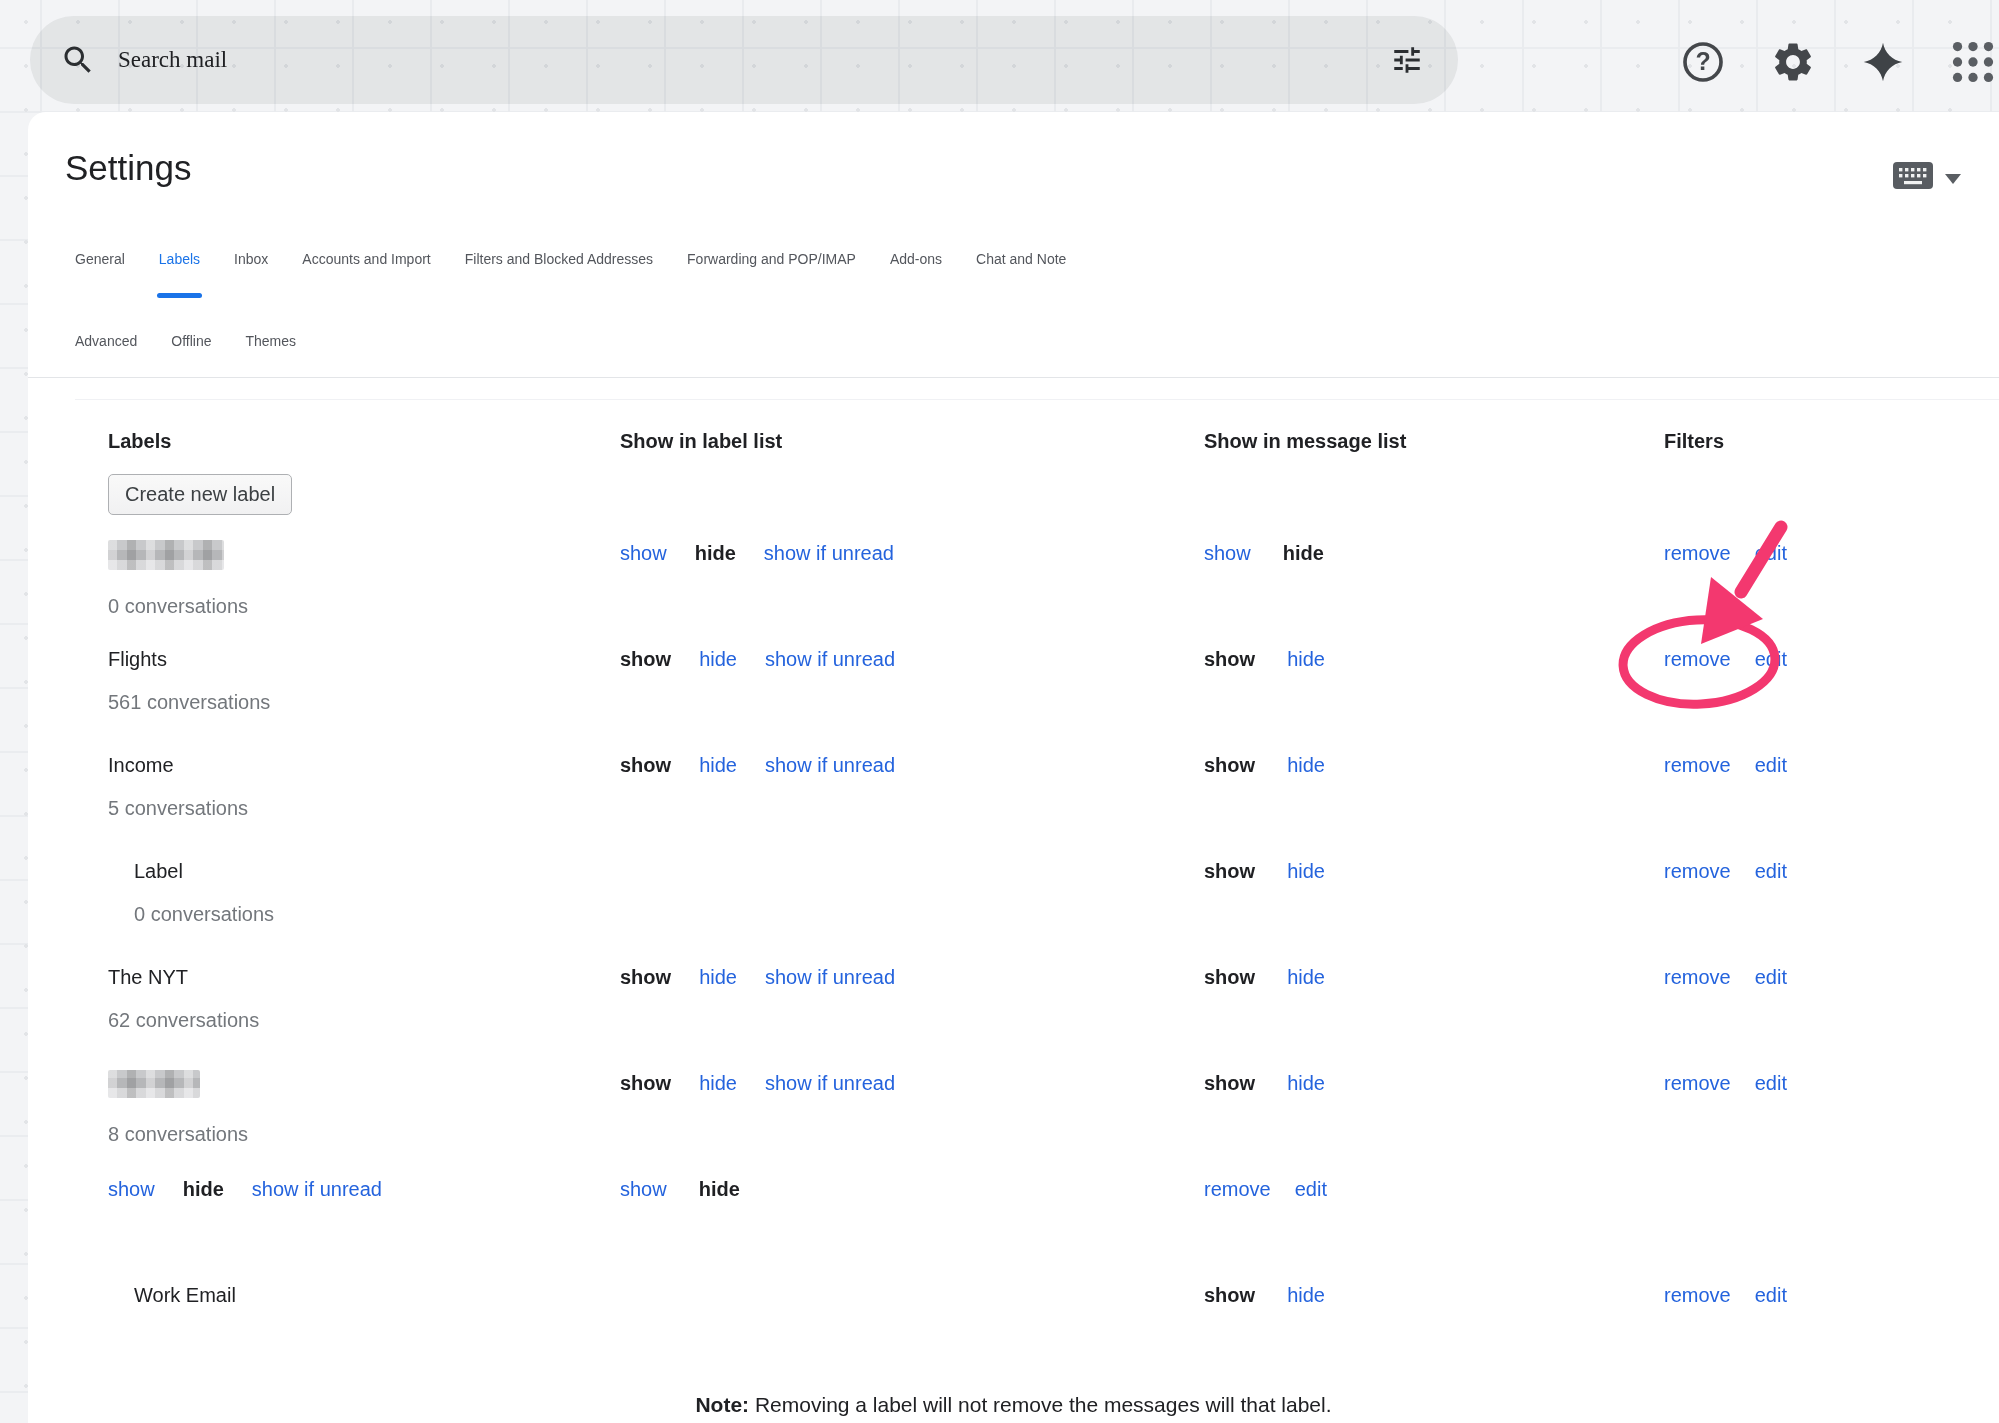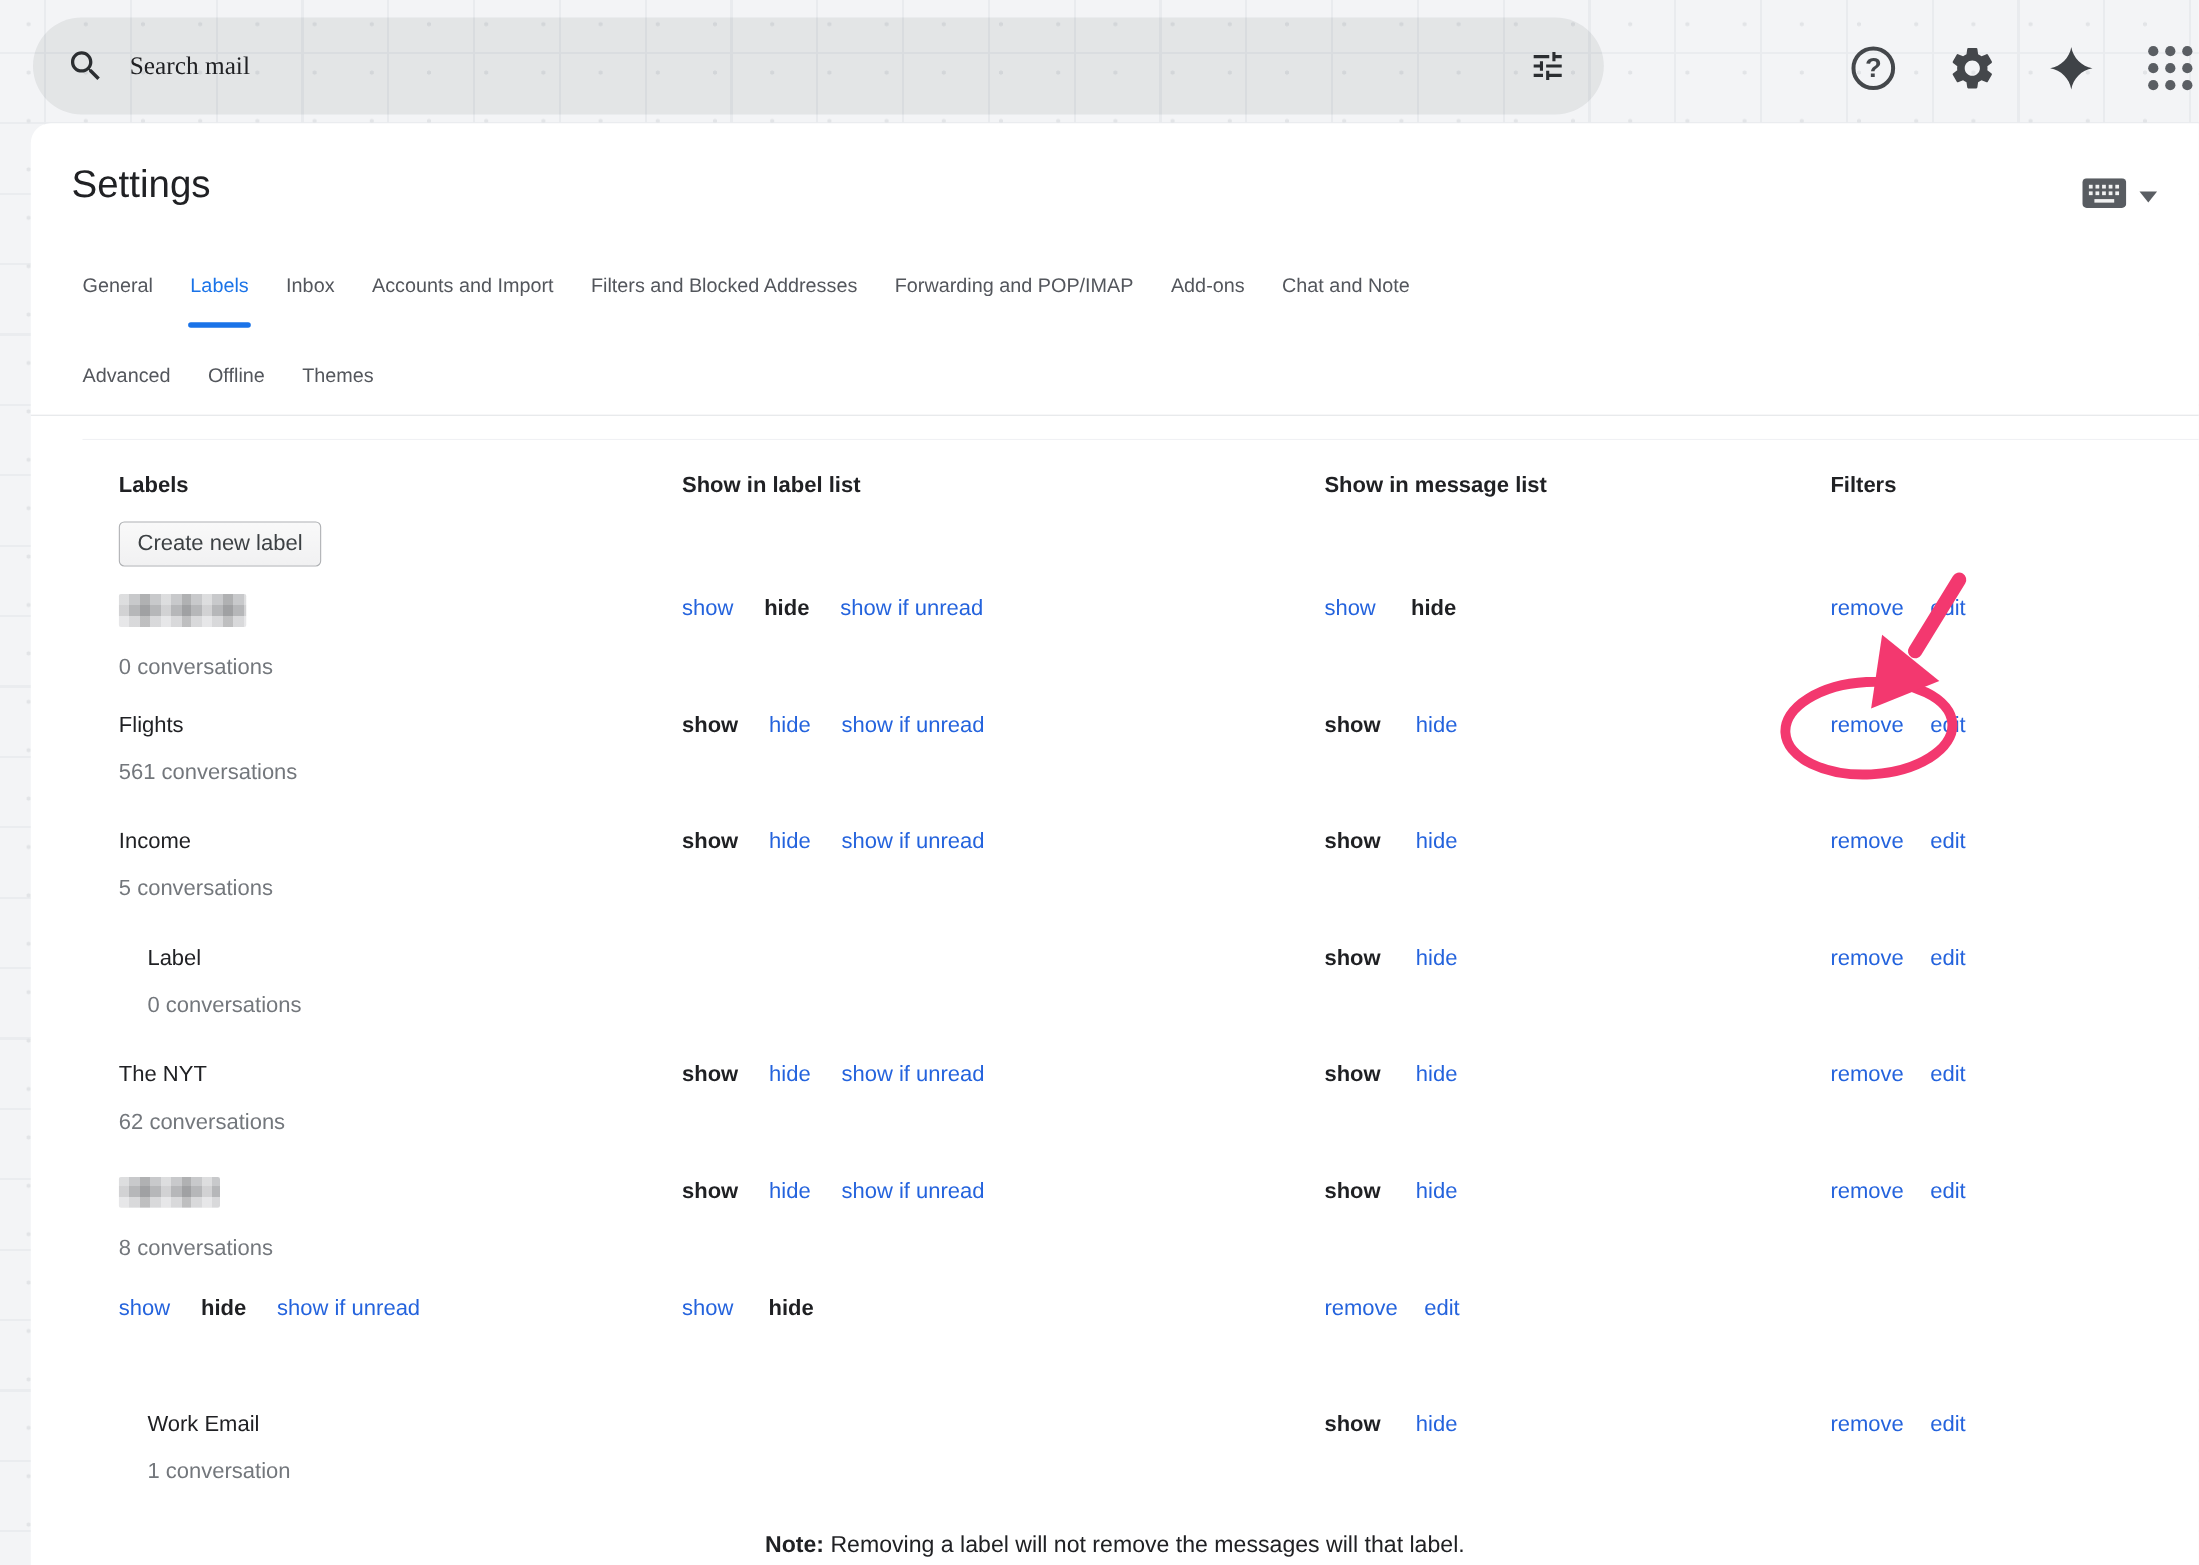--- a/index.html
+++ b/index.html
@@ -30,21 +30,21 @@
     border-radius:18px 0 0 0;}
   .page-title{position:absolute;top:32px;left:37px;font-size:35px;line-height:48px;color:#202124;}
   .kbd-area{position:absolute;top:50px;right:38px;display:flex;align-items:center;}
   .kbd-icon{margin-right:12px;cursor:pointer;}
   .caret-down{width:0;height:0;border-left:8px solid transparent;border-right:8px solid transparent;
     border-top:10px solid #5a5e63;cursor:pointer;margin-top:2px;}
 
   .tabs-row{position:absolute;left:47px;display:flex;}
   .tabs-row1{top:132px;}
   .tabs-row2{top:214px;}
-  .tab{position:relative;font-size:18px;line-height:30px;color:#53565c;margin-right:34px;cursor:pointer;}
+  .tab{position:relative;font-size:14px;line-height:30px;color:#53565c;margin-right:34px;cursor:pointer;}
   .tab.active{color:var(--tab);}
   .tab.active::after{content:"";position:absolute;left:-2px;right:-2px;bottom:-24px;height:5px;
     border-radius:4px;background:var(--tab);}
 
   .divider1{position:absolute;top:265px;left:0;right:0;height:1px;background:#e3e5e8;}
   .divider2{position:absolute;top:287px;left:47px;right:0;height:1px;background:#f0f1f4;}
 
   
   .labels-table{position:absolute;top:316px;left:80px;right:40px;}
   .thead,.trow{display:grid;grid-template-columns:512px 584px 460px 1fr;}
@@ -261,21 +261,20 @@
     <div class="cell ll-cell"><span class="opt lnk">show</span><span class="opt sel">hide</span><span class="opt lnk">show if unread</span></div>
     <div class="cell ml-cell"><span class="opt lnk">show</span><span class="opt sel">hide</span></div>
     <div class="cell act-cell"><span class="opt lnk">remove</span><span class="opt lnk">edit</span></div>
   </div>
           <div class="trow indent">
     <div class="cell label-cell">
       <div class="lname">
         <span class="lname-text">Work Email</span>
         
       </div>
-      <div class="conv">1 conversation</div>
     </div>
     <div class="cell ll-cell"></div>
     <div class="cell ml-cell"><span class="opt sel">show</span><span class="opt lnk">hide</span></div>
     <div class="cell act-cell"><span class="opt lnk">remove</span><span class="opt lnk">edit</span></div>
   </div>
         </div>
     </div>
 
     <div class="note">
       <b>Note:</b><span> Removing a label will not remove the messages will that label.</span>

